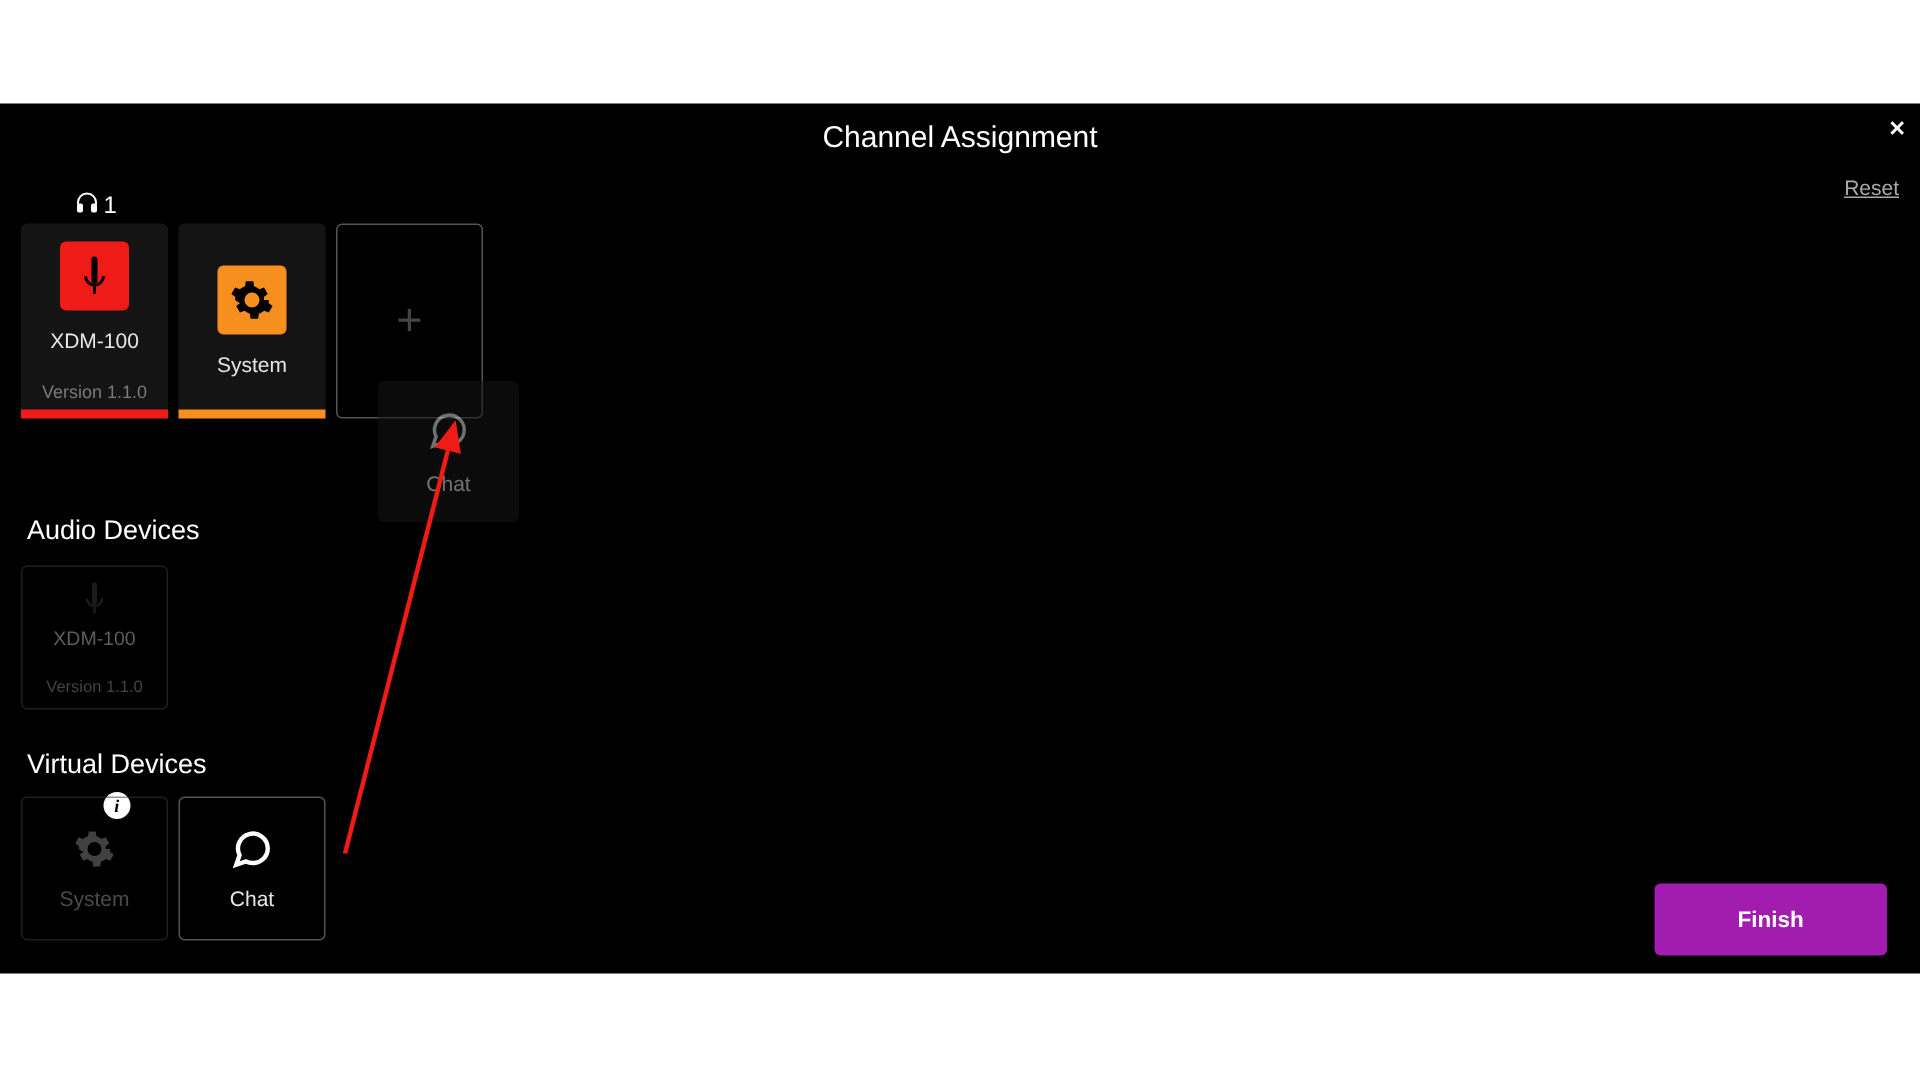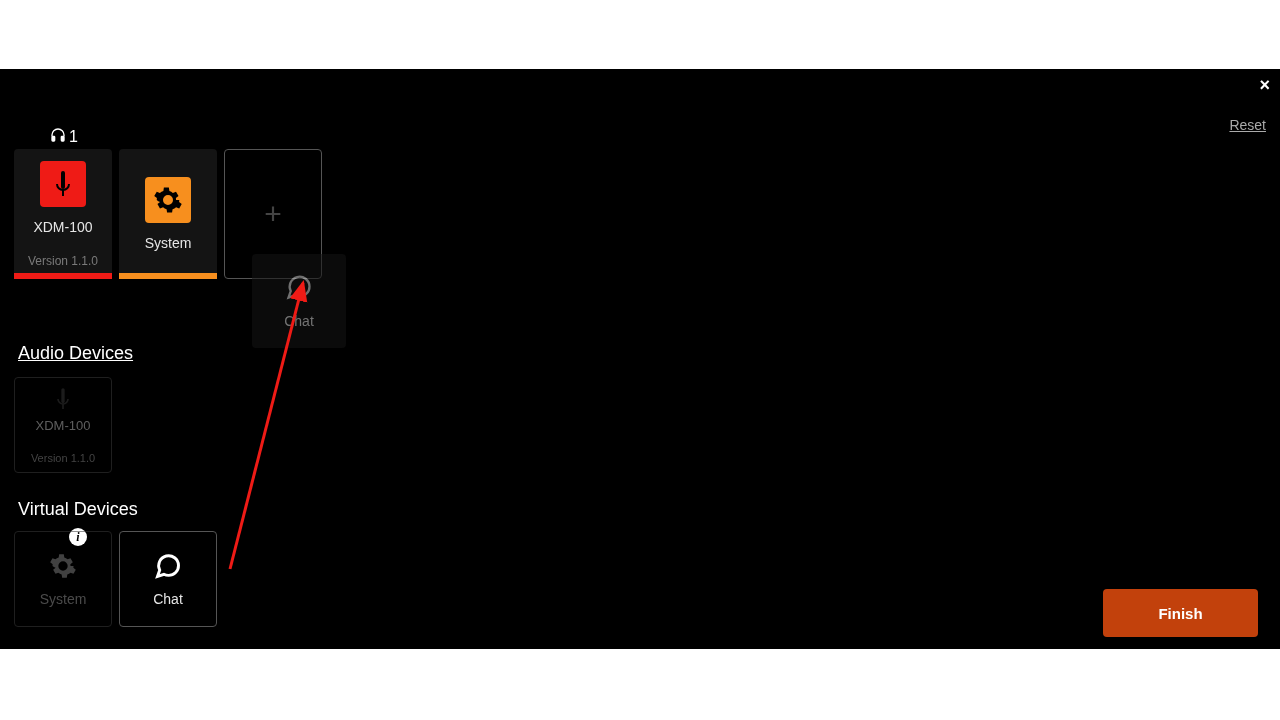--- a/index.html
+++ b/index.html
@@ -135,21 +135,20 @@
       font-size: 14px;
       color: #8a8a8a;
     }
     .audio-section {
       position: absolute;
       top: 274px;
       left: 18px;
       display: flex;
       align-items: flex-start;
       gap: 12px;
-      text-decoration: underline;
     }
     .audio-card {
       position: absolute;
       top: 308px;
       left: 14px;
       width: 98px;
       height: 96px;
       border: 1px solid #3a3a3a;
       border-radius: 4px;
       display: flex;
@@ -202,39 +201,40 @@
     .vcard.disabled { border-color: #3a3a3a; opacity: 0.55; }
     .vcard .vicon { width: 30px; height: 30px; display: flex; align-items: center; justify-content: center; }
     .vcard .vlabel { margin-top: 10px; font-size: 14px; color: #e6e6e6; }
     .vcard.disabled .vlabel { color: #888; }
     .finish-btn {
       position: absolute;
       bottom: 12px;
       right: 22px;
       width: 155px;
       height: 48px;
-      background: #c2410c;
+      background: #a21caf;
       border-radius: 4px;
       display: flex;
       align-items: center;
       justify-content: center;
       font-size: 15px;
       font-weight: 600;
       color: #fff;
       cursor: pointer;
     }
     .arrow-annotation {
       position: absolute;
       pointer-events: none;
     }
   </style>
 </head>
 <body>
 
 <div class="panel">
+  <div class="title">Channel Assignment</div>
   <div class="close-btn">×</div>
   <div class="reset">Reset</div>
 
   <div class="headphone-index">
     <span>
       <svg width="16" height="16" viewBox="0 0 24 24" fill="none" stroke="#fff" stroke-width="2">
         <path d="M3 14v-2a9 9 0 0 1 18 0v2"></path>
         <rect x="3" y="14" width="4" height="7" rx="1" fill="#fff"></rect>
         <rect x="17" y="14" width="4" height="7" rx="1" fill="#fff"></rect>
       </svg>

